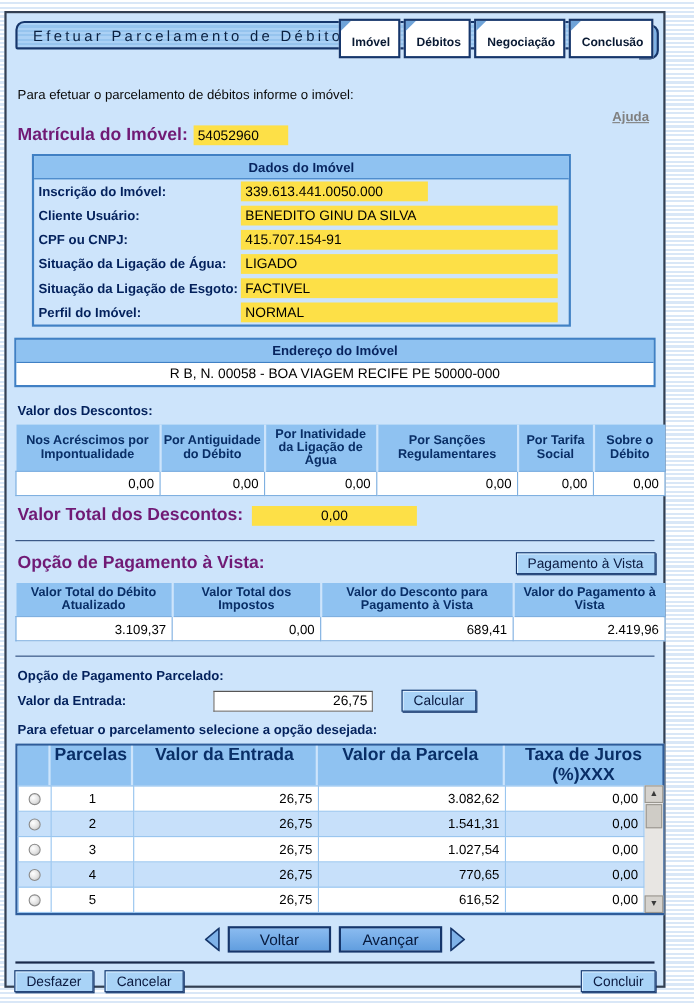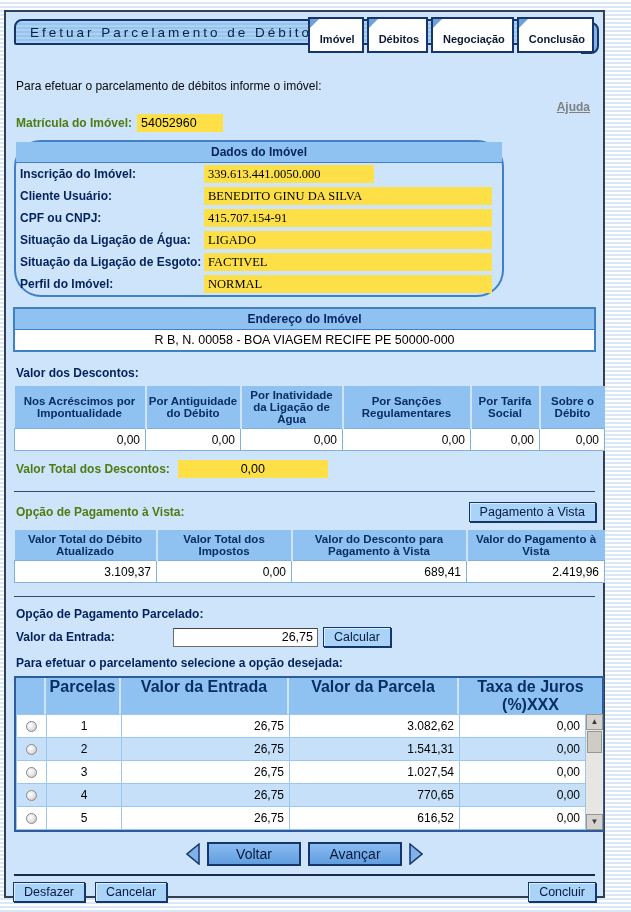--- a/index.html
+++ b/index.html
@@ -32,40 +32,40 @@
   }
   .tab::before{
     content:"";position:absolute;top:0;left:0;width:0;height:0;
     border-top:9px solid #6fa3d8;border-right:9px solid transparent;
   }
   .tab-ghost{
     position:absolute;right:-7px;top:3px;width:14px;height:28px;z-index:-1;
     background:#7fb2e5;border:2px solid #16366b;border-radius:0 8px 8px 0;
   }
   
-  .lbl{font-size:12px;font-weight:bold;color:#4d7c0f;}
+  .lbl{font-size:16px;font-weight:bold;color:#701a75;}
   .intro{font-size:12px;color:#0a0a0a;margin:12px 0 0 3px;}
   .help-row{text-align:right;margin:4px 6px 0 0;height:15px;}
   .help{font-size:12px;font-weight:bold;color:#808080;text-decoration:underline;cursor:pointer;}
   .valuebox{
     display:inline-block;background:#fde047;color:#000;
     font-size:12.5px;padding:2px 4px;box-sizing:border-box;vertical-align:middle;
   }
   .matricula-row{margin:2px 0 8px 3px;display:flex;align-items:center;gap:5px;}
   .mbox{width:86px;height:18px;}
   
   .groupbox{border:2px solid #4080c4;background:#cde4fb;box-sizing:border-box;}
-  .gb-dados{width:490px;margin-left:1px;border-radius:27px;}
+  .gb-dados{width:490px;margin-left:16px;}
   .group-header{
     background:#8fc2f1;color:#07245e;font-size:12px;font-weight:bold;
     text-align:center;padding:3px 0;border-bottom:1px solid #4080c4;
   }
   .frow{display:flex;align-items:center;padding:2px 4px;}
   .flabel{width:184px;flex:none;font-size:12px;font-weight:bold;color:#03215c;}
-  .fvalue{height:18px;font-family:Liberation Serif, serif;}
+  .fvalue{height:18px;}
   .w170{width:170px;} .w288{width:288px;}
   .gb-end{width:100%;margin-top:10px;}
   .addr{
     background:#ffffff;text-align:center;font-size:12.5px;color:#000;
     padding:3px 0;
   }
   .section-label{font-size:12px;font-weight:bold;color:#03215c;margin:14px 0 6px 3px;}
   
   table.dtable{border-collapse:collapse;table-layout:fixed;width:590px;margin-left:1px;}
   table.dtable th{
@@ -87,21 +87,21 @@
     font-family:"Liberation Sans",sans-serif;font-size:12.5px;padding:2px 10px;cursor:pointer;
     box-shadow:1px 1px 0 #16366b, inset 1px 1px 0 #dcefff;
   }
   .btn-mid{
     background:linear-gradient(180deg,#8abbf0,#619edf);
     border:2px solid #16366b;color:#071a3d;
     font-family:"Liberation Sans",sans-serif;font-size:14px;
     width:94px;padding:2px 0;cursor:pointer;
   }
   
-  .entrada-row{display:flex;align-items:center;margin:4px 0 0 3px;gap:5px;}
+  .entrada-row{display:flex;align-items:center;margin:4px 0 0 3px;gap:26px;}
   .entrada-row .flabel{width:152px;}
   .entrada-input{
     width:145px;height:19px;border:1px solid #6d6d6d;border-top-color:#444;
     font-family:"Liberation Sans",sans-serif;font-size:12.5px;text-align:right;
     padding:0 4px;box-sizing:border-box;background:#fff;
   }
   
   .ptable-wrap{border:2px solid #2e5c9a;width:590px;box-sizing:border-box;margin-left:1px;background:#cde4fb;}
   .phead{display:flex;background:#8fc2f1;}
   .phead .hc{

